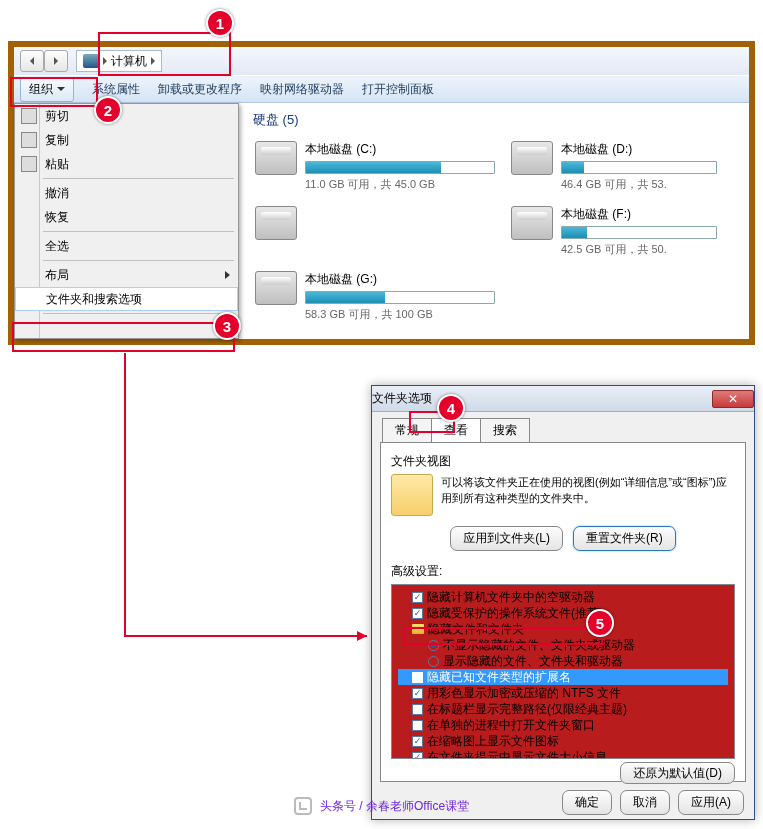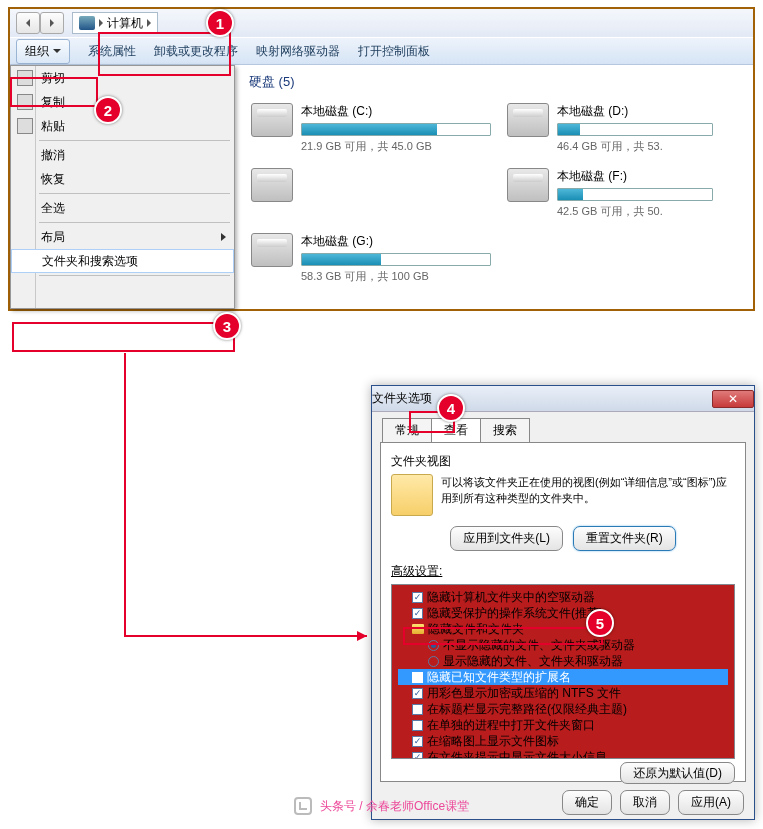--- a/index.html
+++ b/index.html
@@ -1,21 +1,21 @@
 <!DOCTYPE html>
 <html><head>
 <meta charset="utf-8">
 <style>
 * { margin: 0; padding: 0; box-sizing: border-box; font-family: "Microsoft YaHei", "SimSun", sans-serif; font-size: 12px; }
 body { background: #fff; width: 763px; height: 829px; position: relative; }
 
 
 .explorer {
-  position: absolute; top: 7px; left: 8px; width: 747px; height: 304px;
-  border: 2px solid #a16207; background: #fff;
+  position: absolute; top: 41px; left: 8px; width: 747px; height: 304px;
+  border: 6px solid #a16207; background: #fff;
 }
 .addr-bar {
   height: 28px; background: linear-gradient(#f4f7fc, #e3e9f5);
   display: flex; align-items: center; padding: 2px 6px;
 }
 .nav-btns { display: flex; gap: 0; }
 .nav-btn {
   width: 24px; height: 22px; border: 1px solid #aaa; border-radius: 3px;
   background: linear-gradient(#fdfdfd, #e6e6e6); display: flex; align-items: center; justify-content: center;
 }
@@ -117,39 +117,39 @@
 .fv-ico {
   width: 42px; height: 42px; border: 1px solid #c9a94e; background: linear-gradient(#ffe9a8,#f7cf6a);
   border-radius: 3px;
 }
 .fv-txt { flex: 1; font-size: 11px; line-height: 16px; }
 .fv-btns { display: flex; gap: 10px; justify-content: center; margin-bottom: 12px; }
 .win-btn {
   padding: 3px 12px; border: 1px solid #888; background: linear-gradient(#fdfdfd,#e4e4e4); border-radius: 7px;
 }
 .win-btn.primary { border-color: #2a7ab5; box-shadow: 0 0 2px #6ab5ec; }
-.adv-label { margin-bottom: 4px; text-decoration: underline; }
+.adv-label { margin-bottom: 4px; }
 .adv-box {
   border: 1px solid #828790; background: #b91c1c; height: 175px; padding: 4px 6px;
   overflow: hidden; font-size: 11px; line-height: 16px;
 }
 .adv-item { display: flex; align-items: center; gap: 4px; padding-left: 14px; }
 .adv-item.lv2 { padding-left: 30px; }
 .chk { width: 11px; height: 11px; border: 1px solid #5a7aa5; background: #fff; display:inline-flex; align-items:center; justify-content:center; }
 .chk.on::after { content:"✓"; font-size: 9px; color: #2a5a9a; line-height: 9px; }
 .rdo { width: 11px; height: 11px; border: 1px solid #5a7aa5; border-radius: 50%; display:inline-flex; align-items:center; justify-content:center; }
 .rdo.on::after { content:""; width:5px; height:5px; background:#2a5a9a; border-radius:50%; }
 .fico { width:12px; height:10px; background: linear-gradient(#ffe070,#e6b030); border-radius:1px; }
 .adv-item.hl { background: #3399ff; color: #fff; }
 .adv-item.hl .chk { border-color:#fff; }
 .restore-row { text-align: right; margin-top: 6px; }
 .dlg-footer { display:flex; justify-content:flex-end; gap:8px; padding: 0 10px 4px; }
 
 
-.watermark { position:absolute; bottom:14px; left:0; right:0; text-align:center; color:#ec4899; font-size:15px; pointer-events:none; }
+.watermark { position:absolute; bottom:14px; left:0; right:0; text-align:center; color:#6d28d9; font-size:15px; pointer-events:none; }
 .wm-icon { display:inline-block; width:18px; height:18px; border:2px solid #bbb; border-radius:4px; vertical-align:middle; margin-right:4px; position:relative;}
 .wm-icon::after{content:""; position:absolute; left:3px; top:3px; right:3px; bottom:3px; border-left:2px solid #bbb; border-bottom:2px solid #bbb;}
 </style>
 </head>
 <body>
 
 <div class="explorer">
   <div class="addr-bar">
     <div class="nav-btns">
       <div class="nav-btn">
@@ -219,21 +219,21 @@
     <div class="drive-pane">
       <div class="drv-header">硬盘 (5)</div>
       <div class="drv-grid" id="drv-grid">
           <div class="drv">
             <div class="drv-ico"></div>
             <div class="drv-info">
               <div class="drv-name">本地磁盘 (C:)</div>
               <div class="drv-bar">
                 <div class="drv-fill" style="width:72%"></div>
               </div>
-              <div class="drv-stat">21.9 GB 可用，共 45.0 GB</div>
+              <div class="drv-stat">11.0 GB 可用，共 45.0 GB</div>
             </div>
           </div>
           <div class="drv" style="width: 210px;">
             <div class="drv-ico"></div>
             <div class="drv-info">
               <div class="drv-name">本地磁盘 (D:)</div>
               <div class="drv-bar">
                 <div class="drv-fill" style="width:14%"></div>
               </div>
               <div class="drv-stat">46.4 GB 可用，共 53.</div>

